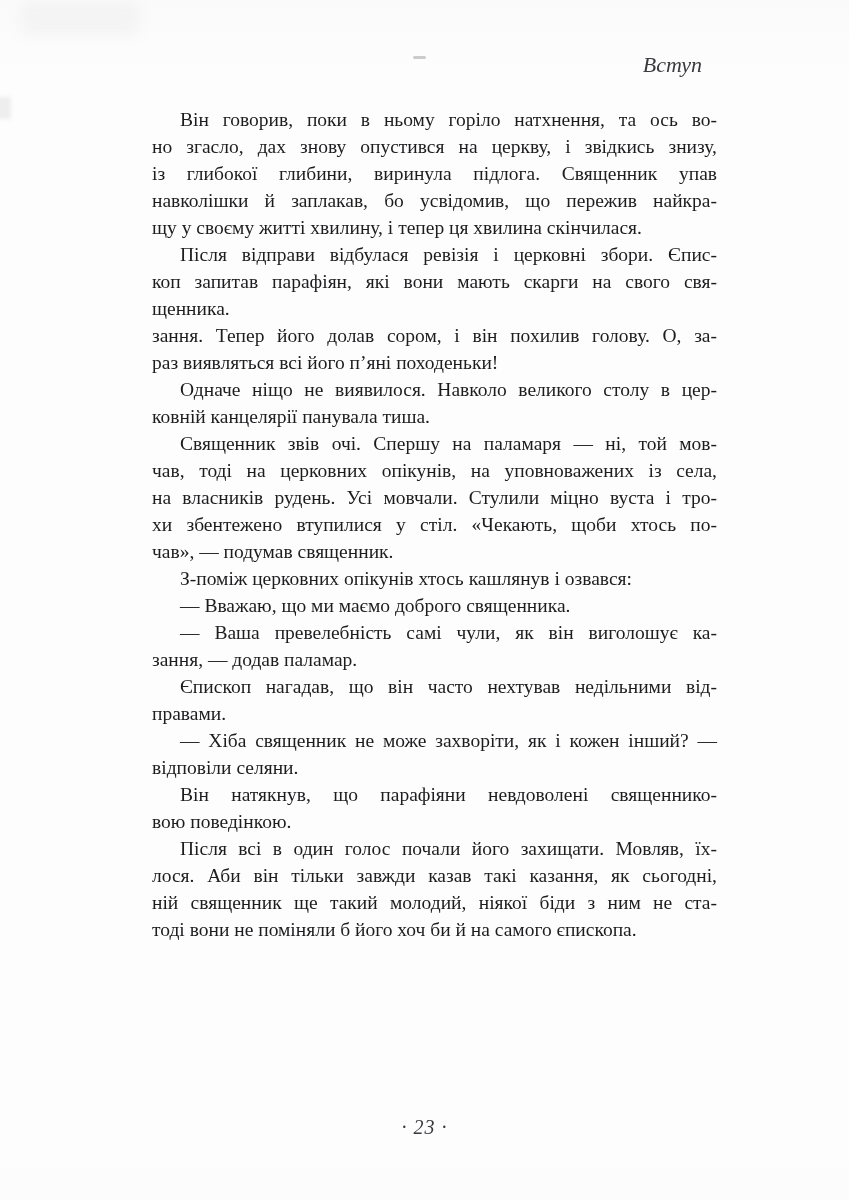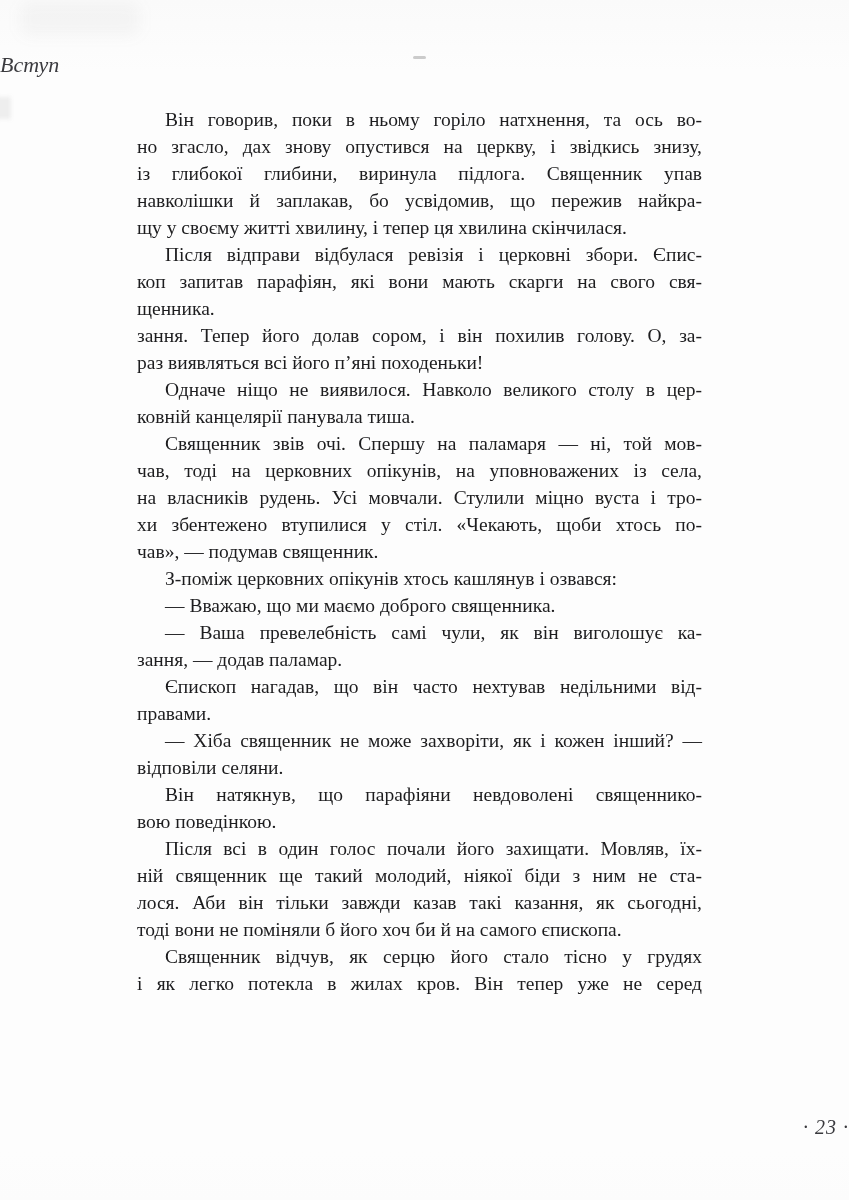--- a/index.html
+++ b/index.html
@@ -47,49 +47,49 @@
     height: 3px;
     background: rgba(90,90,90,0.30);
     border-radius: 2px;
     filter: blur(0.5px);
   }
   .running-header {
     position: absolute;
     top: 52px;
     left: 0;
     width: 702px;
-    text-align: left;
+    text-align: right;
     font-style: italic;
     font-size: 22px;
     line-height: 26px;
     color: #3b3b3f;
   }
   .text-block {
     position: absolute;
-    left: 137px;
+    left: 152px;
     top: 106px;
     width: 565px;
     color: #1d1d1f;
     font-size: 19.5px;
     line-height: 27px;
   }
   .paragraph { margin: 0; }
   .line {
     text-align: justify;
     text-align-last: left;
     white-space: normal;
   }
   .line.just { text-align-last: justify; }
   .line.first { text-indent: 28px; }
   .folio {
     position: absolute;
     top: 1114px;
     left: 0;
     width: 849px;
-    text-align: right;
+    text-align: center;
     font-style: italic;
     font-size: 20px;
     line-height: 26px;
     color: #39393d;
     letter-spacing: 1px;
   }
 </style>
 </head>
 <body>
 
@@ -145,24 +145,20 @@
       <div class="paragraph">
         <div class="line first just">— Хіба священник не може захворіти, як і кожен інший? —</div>
         <div class="line">відповіли селяни.</div>
       </div>
       <div class="paragraph">
         <div class="line first just">Він натякнув, що парафіяни невдоволені священнико-</div>
         <div class="line">вою поведінкою.</div>
       </div>
       <div class="paragraph">
         <div class="line first just">Після всі в один голос почали його захищати. Мовляв, їх-</div>
+        <div class="line just">лося. Аби він тільки завжди казав такі казання, як сьогодні,</div>
         <div class="line just">ній священник ще такий молодий, ніякої біди з ним не ста-</div>
-        <div class="line just">лося. Аби він тільки завжди казав такі казання, як сьогодні,</div>
         <div class="line">тоді вони не поміняли б його хоч би й на самого єпископа.</div>
-      </div>
-      <div class="paragraph">
-        <div class="line first just">Священник відчув, як серцю його стало тісно у грудях</div>
-        <div class="line just">і як легко потекла в жилах кров. Він тепер уже не серед</div>
       </div>
     </div>
 
   <div class="folio">· 23 ·</div>
 </div>
 
 </body></html>

